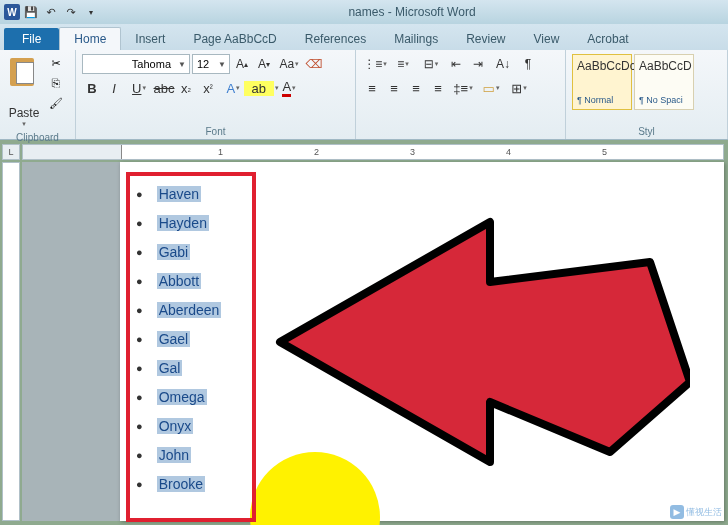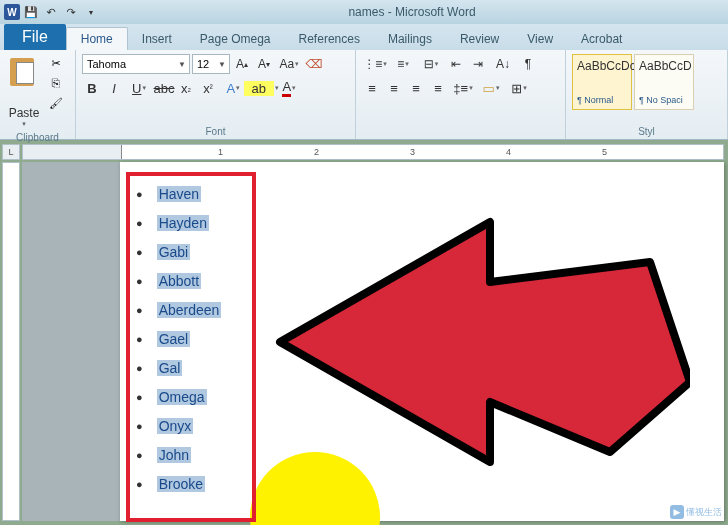--- a/index.html
+++ b/index.html
@@ -7,21 +7,21 @@
 
 
 .titlebar { height: 24px; background: linear-gradient(#d4e5ef, #b8d4e0); display: flex; align-items: center; padding: 0 4px; }
 .titlebar .icon-group { display: flex; gap: 2px; align-items: center; }
 .word-icon { width: 16px; height: 16px; background: #2b579a; color: #fff; font-size: 10px; font-weight: bold; display: flex; align-items: center; justify-content: center; border-radius: 2px; }
 .qat-btn { width: 18px; height: 18px; display: flex; align-items: center; justify-content: center; font-size: 11px; color: #333; cursor: pointer; }
 .title-text { flex: 1; text-align: center; font-size: 12px; color: #3a5a6a; }
 
 
 .ribbon-tabs { height: 26px; background: linear-gradient(#d4e5ef, #c8dce8); display: flex; align-items: flex-end; padding-left: 4px; }
-.file-tab { background: #1d6fad; color: #fff; padding: 4px 18px; font-size: 16px; border-radius: 2px 2px 0 0; cursor: pointer; }
+.file-tab { background: #1d6fad; color: #fff; padding: 4px 18px; font-size: 12px; border-radius: 2px 2px 0 0; cursor: pointer; }
 .tab { padding: 4px 14px; font-size: 12px; color: #3a5a6a; cursor: pointer; }
 .tab.active { background: #f4f7fa; border: 1px solid #b0c4d0; border-bottom: none; border-radius: 2px 2px 0 0; color: #2a5a8a; }
 
 
 .ribbon-body { height: 90px; background: linear-gradient(#f4f7fa, #e4edf2); border-bottom: 1px solid #a0b8c4; display: flex; }
 .ribbon-group { border-right: 1px solid #c0d0da; padding: 4px 6px 2px 6px; display: flex; flex-direction: column; position: relative; }
 .group-label { font-size: 10px; color: #5a7a8a; text-align: center; margin-top: auto; padding-top: 2px; }
 .group-content { flex: 1; display: flex; align-items: flex-start; }
 
 
@@ -31,21 +31,21 @@
 .paste-icon-board { width: 24px; height: 28px; background: #d4a050; border-radius: 2px; position: absolute; left: 2px; top: 2px; }
 .paste-icon-paper { width: 18px; height: 22px; background: #fff; border: 1px solid #888; position: absolute; left: 8px; top: 6px; }
 .paste-label { font-size: 12px; color: #333; margin-top: 18px; }
 .clip-side { display: flex; flex-direction: column; gap: 2px; margin-left: 4px; }
 .sm-btn { width: 20px; height: 18px; display: flex; align-items: center; justify-content: center; font-size: 11px; cursor: pointer; }
 
 
 .font-group { width: 280px; }
 .font-row { display: flex; gap: 2px; align-items: center; margin-bottom: 4px; }
 .font-combo { height: 20px; border: 1px solid #a8b8c0; background: #fff; font-size: 11px; padding: 0 18px 0 4px; display: flex; align-items: center; position: relative; cursor: pointer; }
-.font-name-combo { width: 108px; }
+.font-name-combo { width: 108px; justify-content: flex-end; }
 .font-size-combo { width: 38px; }
 .combo-arrow { position: absolute; right: 3px; font-size: 8px; color: #555; }
 .rb-btn { width: 20px; height: 20px; display: flex; align-items: center; justify-content: center; font-size: 12px; cursor: pointer; color: #333; }
 .rb-btn.dd { width: 26px; }
 .rb-btn .arrow { font-size: 7px; margin-left: 1px; color: #666; }
 .row2 .rb-btn { font-size: 13px; }
 .strike { text-decoration: line-through; }
 .sub { font-size: 9px; }
 
 
@@ -97,21 +97,21 @@
     <div class="qat-btn">↷</div>
     <div class="qat-btn" style="font-size:8px;">▾</div>
   </div>
   <div class="title-text">names - Microsoft Word</div>
 </div>
 
 <div class="ribbon-tabs">
   <div class="file-tab">File</div>
   <div class="tab active">Home</div>
   <div class="tab">Insert</div>
-  <div class="tab">Page Omega</div>
+  <div class="tab">Page AaBbCcD</div>
   <div class="tab">References</div>
   <div class="tab">Mailings</div>
   <div class="tab">Review</div>
   <div class="tab">View</div>
   <div class="tab">Acrobat</div>
 </div>
 
 <div class="ribbon-body">
 
   <div class="ribbon-group clipboard-group">

